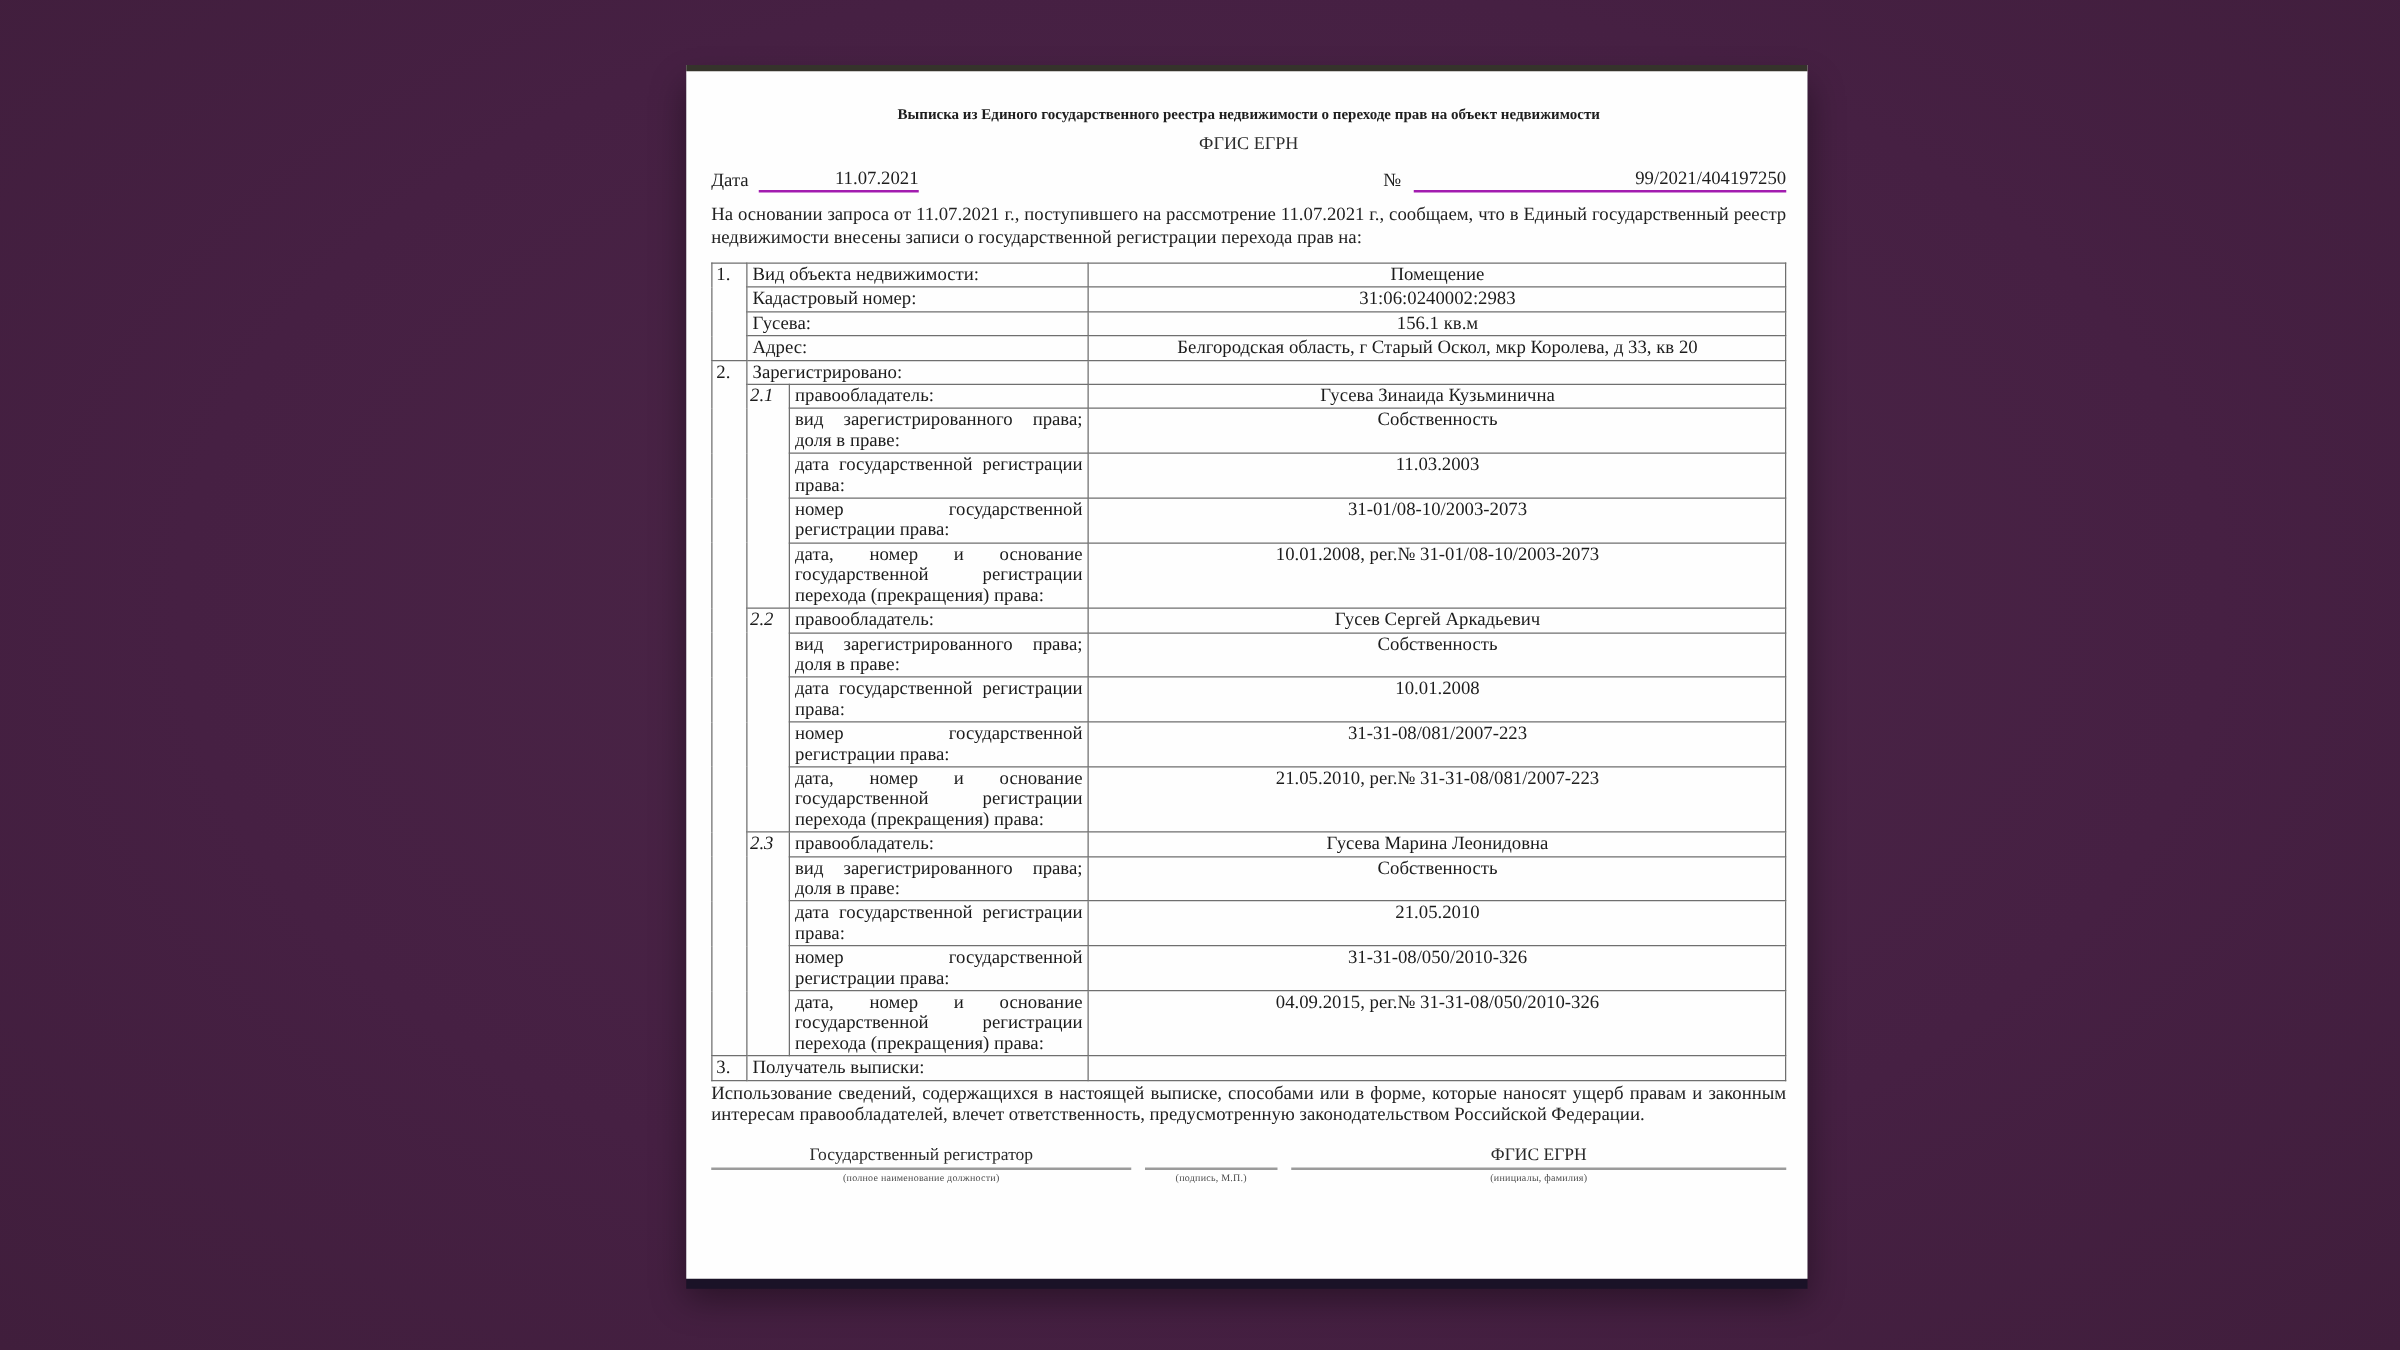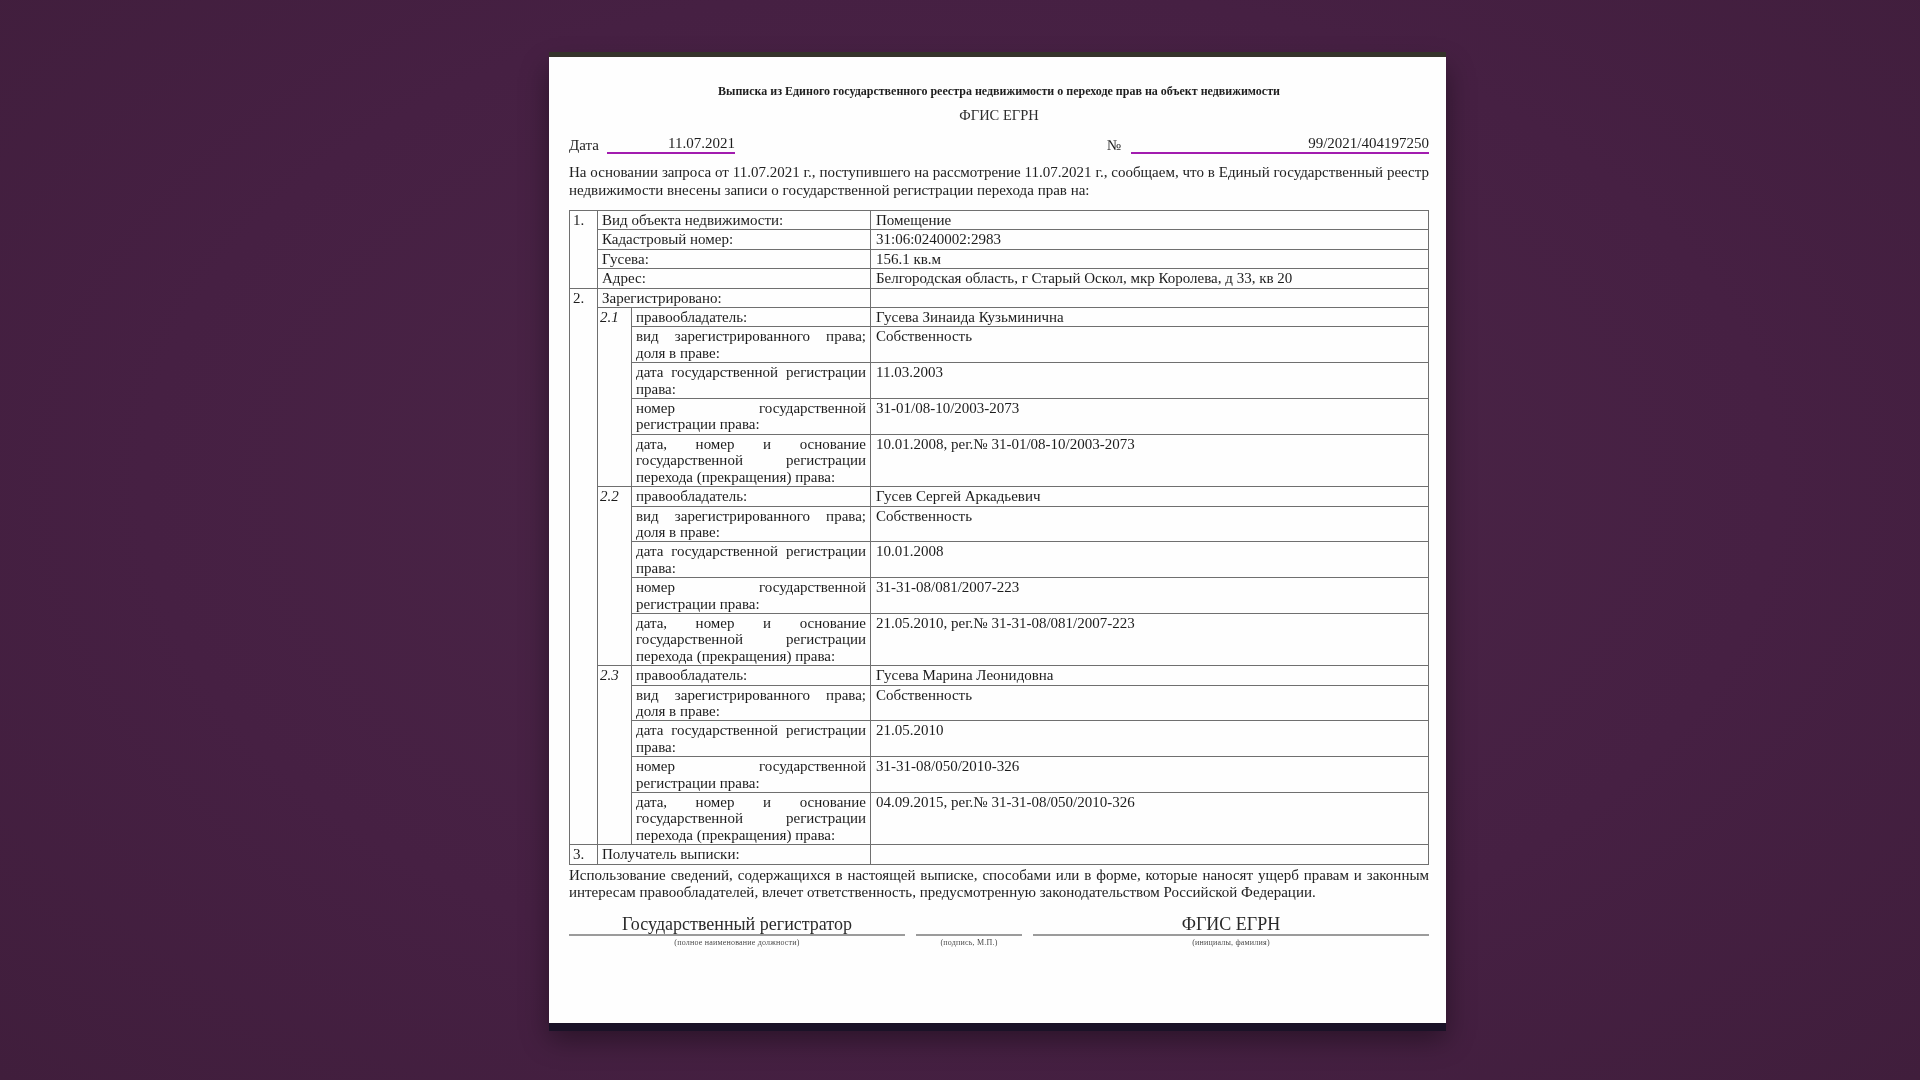--- a/index.html
+++ b/index.html
@@ -32,26 +32,26 @@
   .intro{margin-top:10px;}
   .footer-note{margin-top:2px;}
 
   table.registry{margin-top:11px;width:100%;border-collapse:collapse;
     font-size:15px;line-height:16.4px;table-layout:fixed;color:#1c1c1c;}
   .registry td{border:1px solid #6f6f6f;vertical-align:top;padding:1px 4px 1px 4px;
     overflow:hidden;}
   td.cnum{padding-left:3px;padding-right:1px;}
   td.csub{padding-left:2px;padding-right:18px;font-style:italic;}
   td.lbl{text-align:justify;}
-  td.val{padding-left:5px;}
+  td.val{padding-left:5px;text-align:center;}
 
   .signatures{margin-top:14px;display:flex;justify-content:space-between;}
   .sig{display:flex;flex-direction:column;}
   .sig1{width:336px;}.sig2{width:106px;}.sig3{width:396px;}
-  .sig-title{text-align:center;font-size:18px;min-height:17px;line-height:17px;color:#2a2a2a;}
+  .sig-title{text-align:center;font-size:14px;min-height:17px;line-height:17px;color:#2a2a2a;}
   .sig-rule{border-bottom:2px solid #9b9b9b;margin-top:1px;}
   .sig-caption{text-align:center;font-size:8px;color:#4a4a4a;margin-top:2px;letter-spacing:.2px;}
 </style>
 </head>
 <body>
 
 <div class="stage">
   <div class="paper">
 
     <div class="doc-title">Выписка из Единого государственного реестра недвижимости о переходе прав на объект недвижимости</div>

